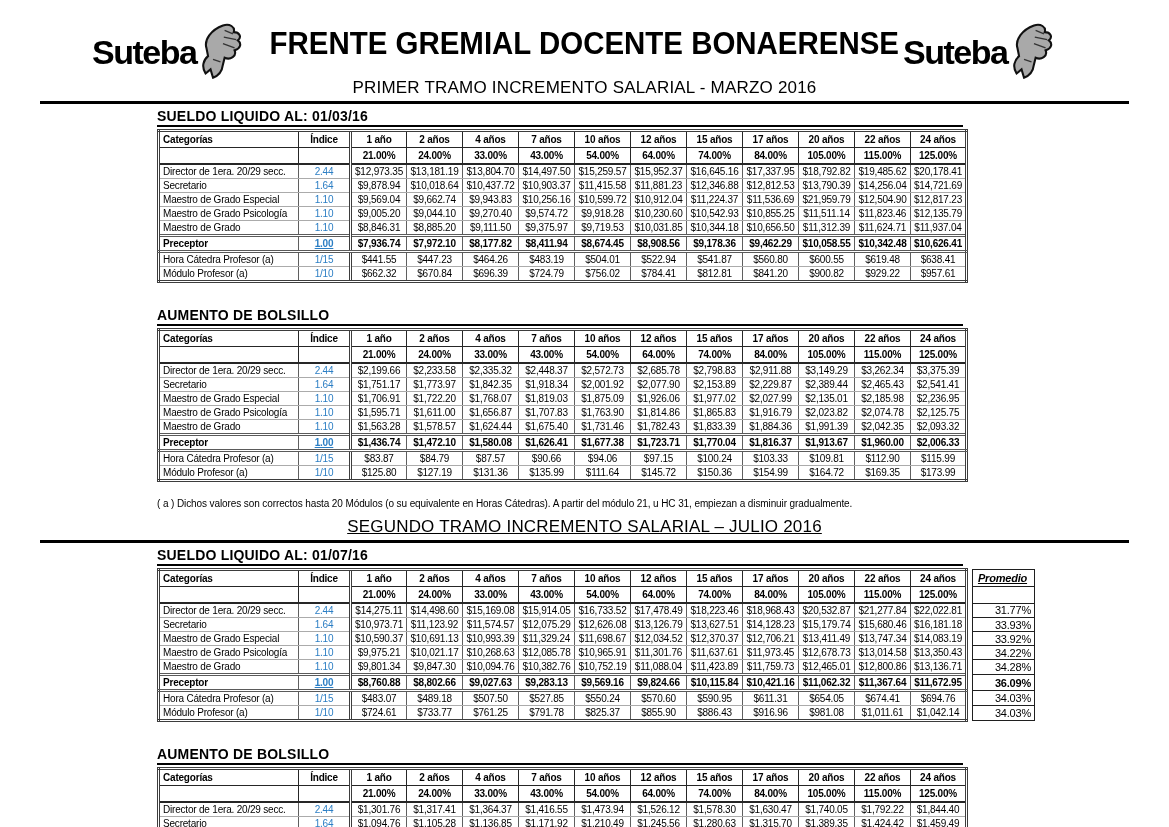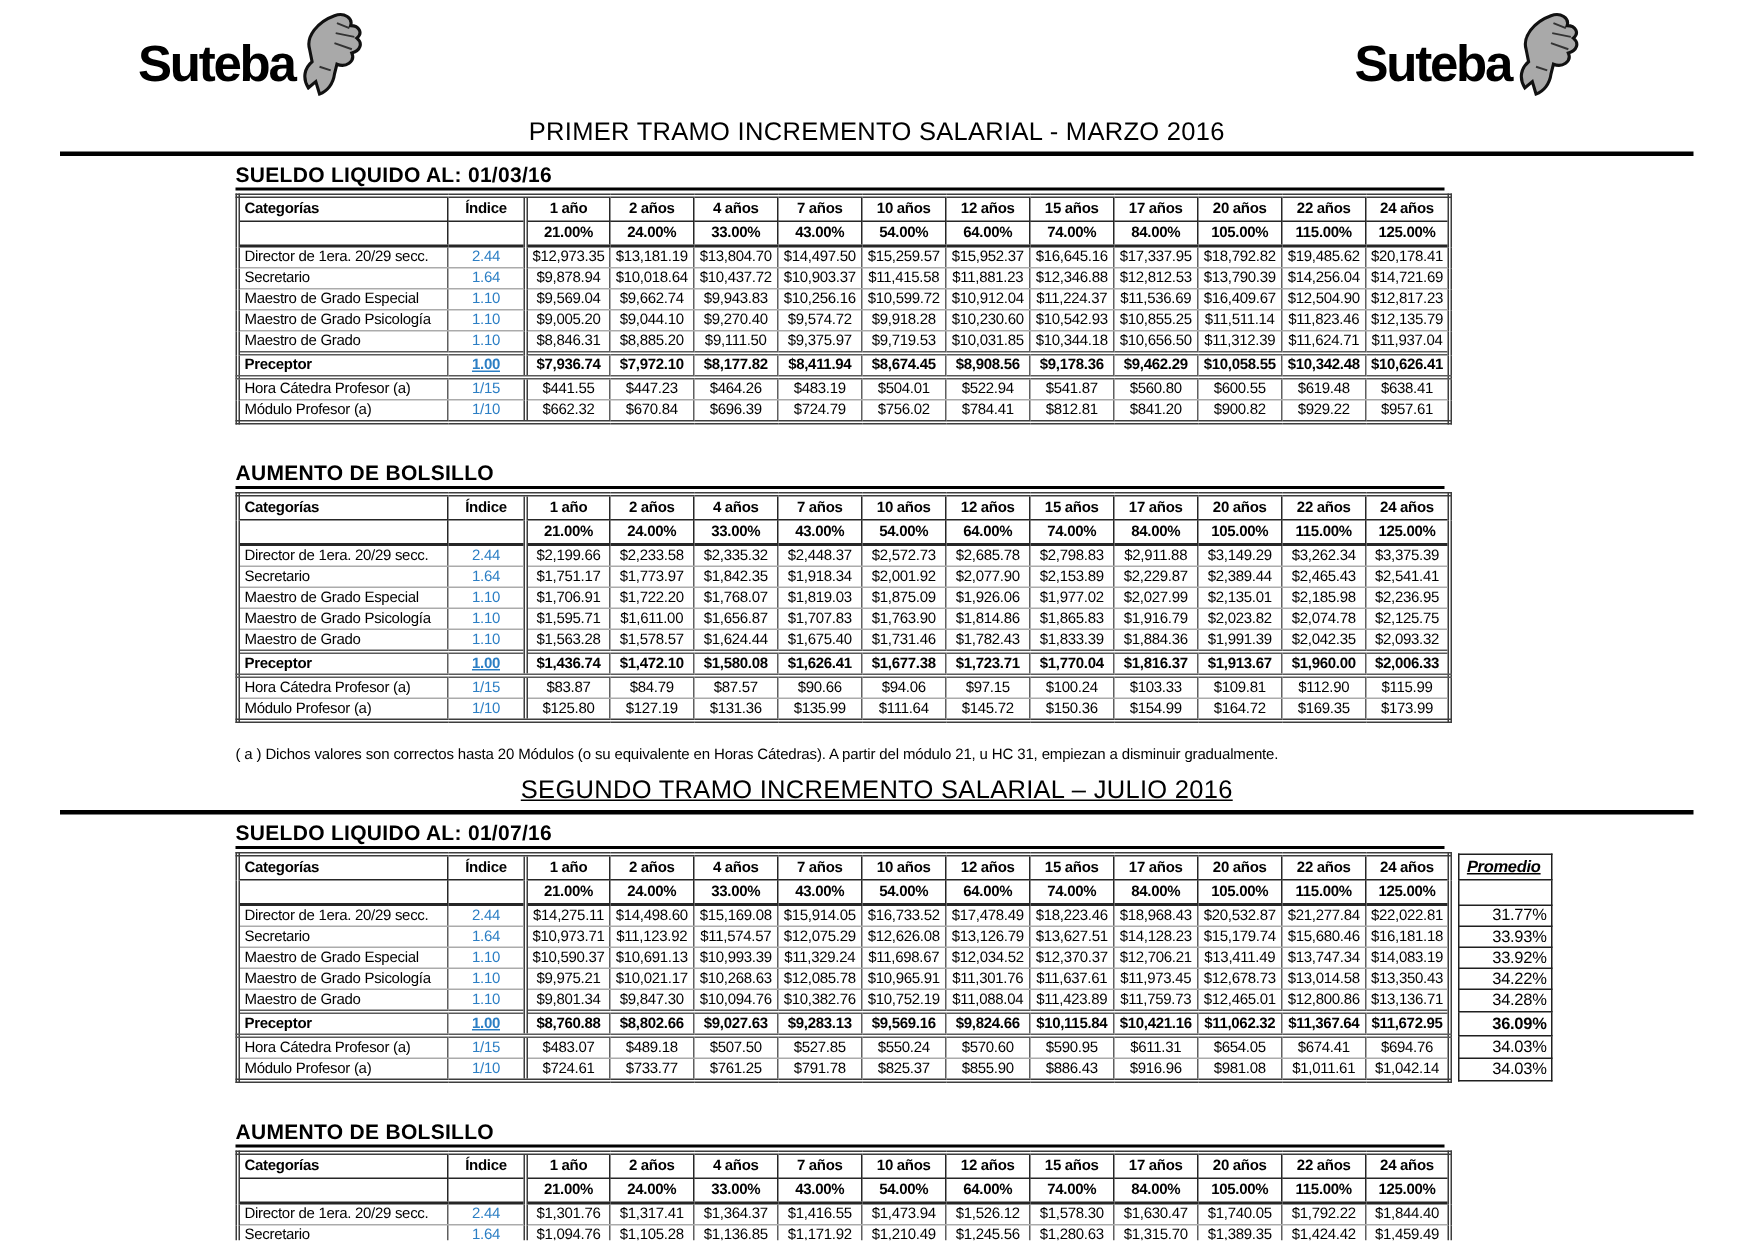--- a/index.html
+++ b/index.html
@@ -2,21 +2,21 @@
 <html><head>
 <meta charset="utf-8">
 <style>
   html,body { margin:0; padding:0; background:#fff; }
   .page {
     width:1169px; height:827px; position:relative; overflow:hidden;
     background:#fff; font-family:"Liberation Sans", sans-serif; color:#000;
   }
   
   .top { position:relative; height:66px; padding-top:12px; }
-  .logo { position:absolute; top:8px; display:flex; align-items:center; }
+  .logo { position:absolute; top:23px; display:flex; align-items:flex-start; }
   .logo.left  { left:92px; }
   .logo.right { left:903px; }
   .logo-text { font-size:34px; font-weight:bold; letter-spacing:-1.5px; line-height:1; margin-top:12px; }
   .hand-svg { width:50px; height:58px; margin-left:-3px; }
   .main-title { text-align:center; margin-top:14px; }
   .main-title span { display:inline-block; font-size:31px; font-weight:bold; white-space:nowrap; transform:scaleX(0.95); letter-spacing:0px; }
   .section-title { text-align:center; font-size:17px; font-weight:normal; letter-spacing:0.2px; }
   .section-title .u { text-decoration:underline; }
   .rule { border:none; border-top:3px solid #000; margin:3px 40px 0 40px; height:0; }
   
@@ -64,20 +64,21 @@
 <div class="page">
 
   <div class="top">
     <div class="logo left">
       <span class="logo-text">Suteba</span>
       <svg class="hand-svg" viewBox="0 0 60 70">
         <path d="M36,3 C44,0 51,5 49,11 C56,11 59,17 54,21 C59,25 57,31 50,33 C53,40 45,45 38,42 L36,50 C35,58 30,64 24,66 L21,56 L15,61 C10,53 12,45 18,40 L16,30 C13,20 22,8 36,3 Z" fill="#a9a9a9" stroke="#111" stroke-width="2.5"></path>
         <path d="M38,9 L48,13 M37,17 L52,20 M36,25 L50,30 M24,44 L33,47" stroke="#333" stroke-width="1.6" fill="none"></path>
       </svg>
     </div>
+    <div class="main-title"><span>FRENTE GREMIAL DOCENTE BONAERENSE</span></div>
     <div class="logo right">
       <span class="logo-text">Suteba</span>
       <svg class="hand-svg" viewBox="0 0 60 70">
         <path d="M36,3 C44,0 51,5 49,11 C56,11 59,17 54,21 C59,25 57,31 50,33 C53,40 45,45 38,42 L36,50 C35,58 30,64 24,66 L21,56 L15,61 C10,53 12,45 18,40 L16,30 C13,20 22,8 36,3 Z" fill="#a9a9a9" stroke="#111" stroke-width="2.5"></path>
         <path d="M38,9 L48,13 M37,17 L52,20 M36,25 L50,30 M24,44 L33,47" stroke="#333" stroke-width="1.6" fill="none"></path>
       </svg>
     </div>
   </div>
 
   <div class="section-title">PRIMER TRAMO INCREMENTO SALARIAL - MARZO 2016</div>
@@ -169,21 +170,21 @@
               <td class="cat b-left">Maestro de Grado Especial</td>
               <td class="idx">1.10</td>
               <td class="val sep-left">$9,569.04</td>
               <td class="val">$9,662.74</td>
               <td class="val">$9,943.83</td>
               <td class="val">$10,256.16</td>
               <td class="val">$10,599.72</td>
               <td class="val">$10,912.04</td>
               <td class="val">$11,224.37</td>
               <td class="val">$11,536.69</td>
-              <td class="val">$16,409.67</td>
+              <td class="val">$21,959.79</td>
               <td class="val">$12,504.90</td>
               <td class="val b-right">$12,817.23</td>
             </tr>
             <tr>
               <td class="cat b-left">Maestro de Grado Psicología</td>
               <td class="idx">1.10</td>
               <td class="val sep-left">$9,005.20</td>
               <td class="val">$9,044.10</td>
               <td class="val">$9,270.40</td>
               <td class="val">$9,574.72</td>

